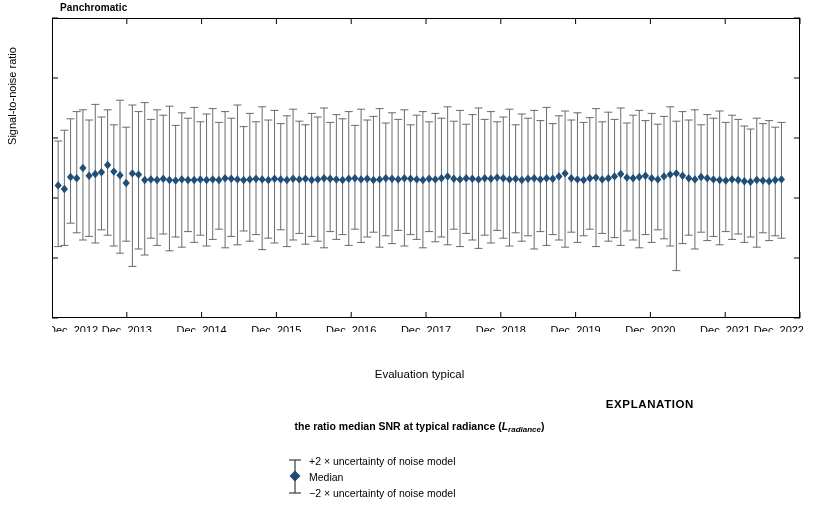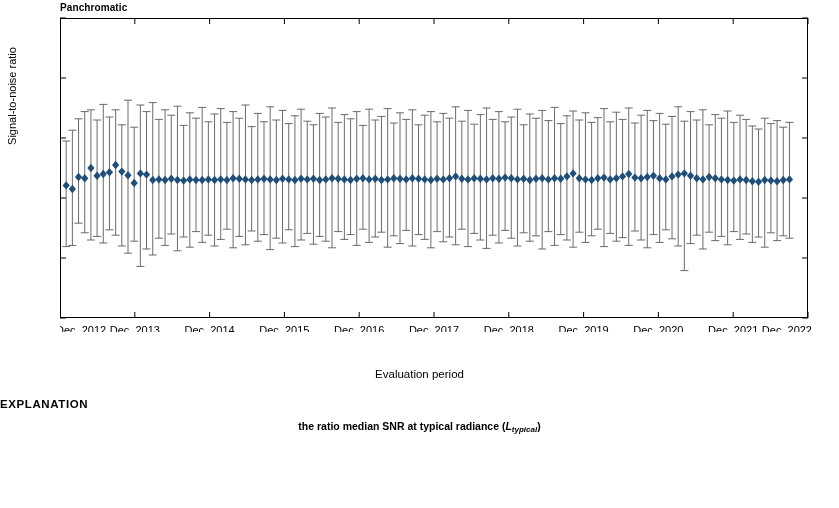--- a/index.html
+++ b/index.html
@@ -23,21 +23,21 @@
   .panel-title {
     position: absolute;
     left: 60px;
     top: 2px;
     font-size: 10px;
     font-weight: bold;
     letter-spacing: 0.1px;
   }
   #plot-wrap {
     position: absolute;
-    left: 60px;
+    left: 52px;
     top: 14px;
     width: 752px;
     height: 318px;
   }
   #plot-svg {
     display: block;
   }
   .axis-title-y {
     position: absolute;
     left: 6px;
@@ -59,21 +59,21 @@
     top: 368px;
     width: 839px;
     text-align: center;
     font-size: 11.5px;
   }
   .explanation-head {
     position: absolute;
     left: 0;
     top: 398px;
     width: 694px;
-    text-align: left;
+    text-align: right;
     font-size: 11.5px;
     font-weight: bold;
     letter-spacing: 0.6px;
   }
   .explanation-sub {
     position: absolute;
     left: 0;
     top: 419px;
     width: 839px;
     text-align: center;
@@ -654,22 +654,34 @@
           <text x="374" y="320" text-anchor="middle" font-size="11" font-family="&quot;Liberation Sans&quot;, sans-serif" fill="#000">Dec. 2017</text>
           <text x="448.8" y="320" text-anchor="middle" font-size="11" font-family="&quot;Liberation Sans&quot;, sans-serif" fill="#000">Dec. 2018</text>
           <text x="523.6" y="320" text-anchor="middle" font-size="11" font-family="&quot;Liberation Sans&quot;, sans-serif" fill="#000">Dec. 2019</text>
           <text x="598.4" y="320" text-anchor="middle" font-size="11" font-family="&quot;Liberation Sans&quot;, sans-serif" fill="#000">Dec. 2020</text>
           <text x="673.2" y="320" text-anchor="middle" font-size="11" font-family="&quot;Liberation Sans&quot;, sans-serif" fill="#000">Dec. 2021</text>
           <text x="752" y="320" text-anchor="end" font-size="11" font-family="&quot;Liberation Sans&quot;, sans-serif" fill="#000">Dec. 2022</text>
         </g>
     </svg>
   </div>
 
-  <div class="axis-title-x">Evaluation period</div>
+  <div class="axis-title-x">Evaluation typical</div>
 
   <div class="explanation-head">EXPLANATION</div>
 
   <div class="explanation-sub">
-    <div><span>the ratio median SNR at typical radiance (</span><i>L</i><span class="sub-small">typical</span><span>)</span></div>
+    <div><span>the ratio median SNR at typical radiance (</span><i>L</i><span class="sub-small">radiance</span><span>)</span></div>
   </div>
 
+  <div id="legend">
+    <svg id="legend-glyph" width="24" height="48" viewBox="0 0 24 48" xmlns="http://www.w3.org/2000/svg">
+      <line x1="6" y1="5" x2="18" y2="5" stroke="#3b3b3b" stroke-width="1.2"></line>
+      <line x1="12" y1="5" x2="12" y2="21" stroke="#3b3b3b" stroke-width="1.2"></line>
+      <polygon points="12,15.5 17.5,21 12,26.5 6.5,21" fill="#1F4E79"></polygon>
+      <line x1="12" y1="21" x2="12" y2="38" stroke="#3b3b3b" stroke-width="1.2"></line>
+      <line x1="6" y1="38" x2="18" y2="38" stroke="#3b3b3b" stroke-width="1.2"></line>
+    </svg>
+    <div class="legend-row r1">+2 × uncertainty of noise model</div>
+    <div class="legend-row r2">Median</div>
+    <div class="legend-row r3">−2 × uncertainty of noise model</div>
+  </div>
 
 </div>
 
 </body></html>

